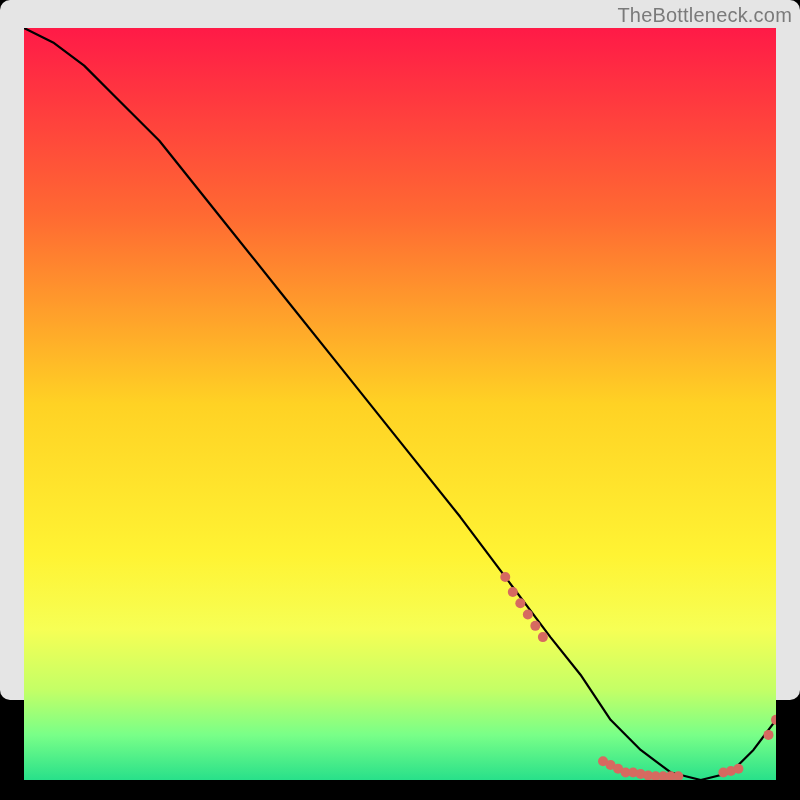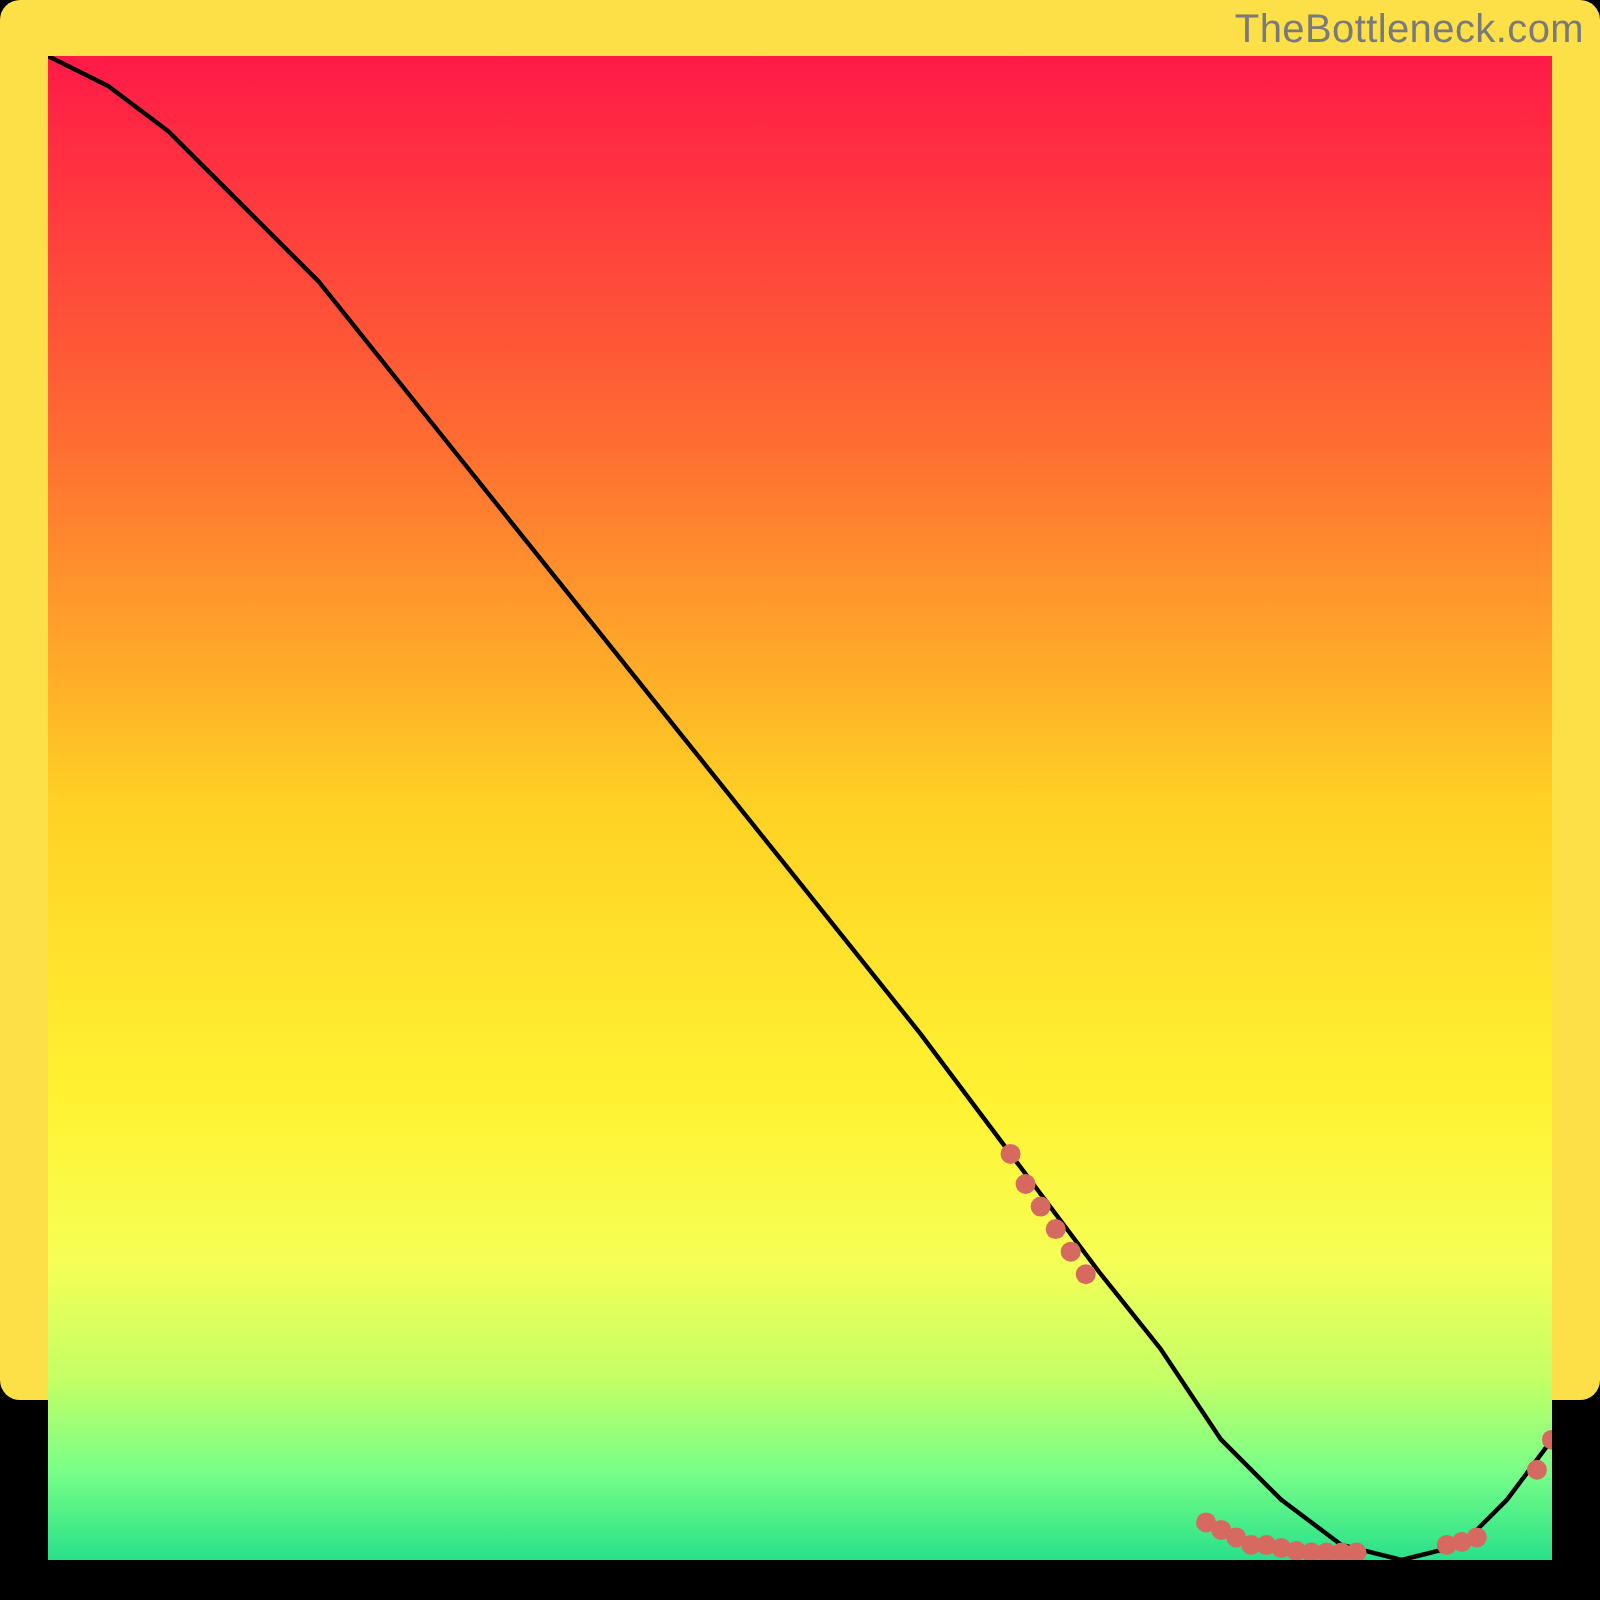--- a/index.html
+++ b/index.html
@@ -8,21 +8,21 @@
     width: 800px;
     height: 800px;
     background: #000;
     font-family: Arial, Helvetica, sans-serif;
     overflow: hidden;
   }
   .frame {
     position: relative;
     width: 800px;
     height: 700px;
-    background: #fde047;
+    background: #e5e5e5;
     border-radius: 10px;
   }
   .attribution {
     position: absolute;
     top: 4px;
     right: 8px;
     color: #7a7a7a;
     font-size: 20px;
     letter-spacing: 0.2px;
     font-weight: 400;

